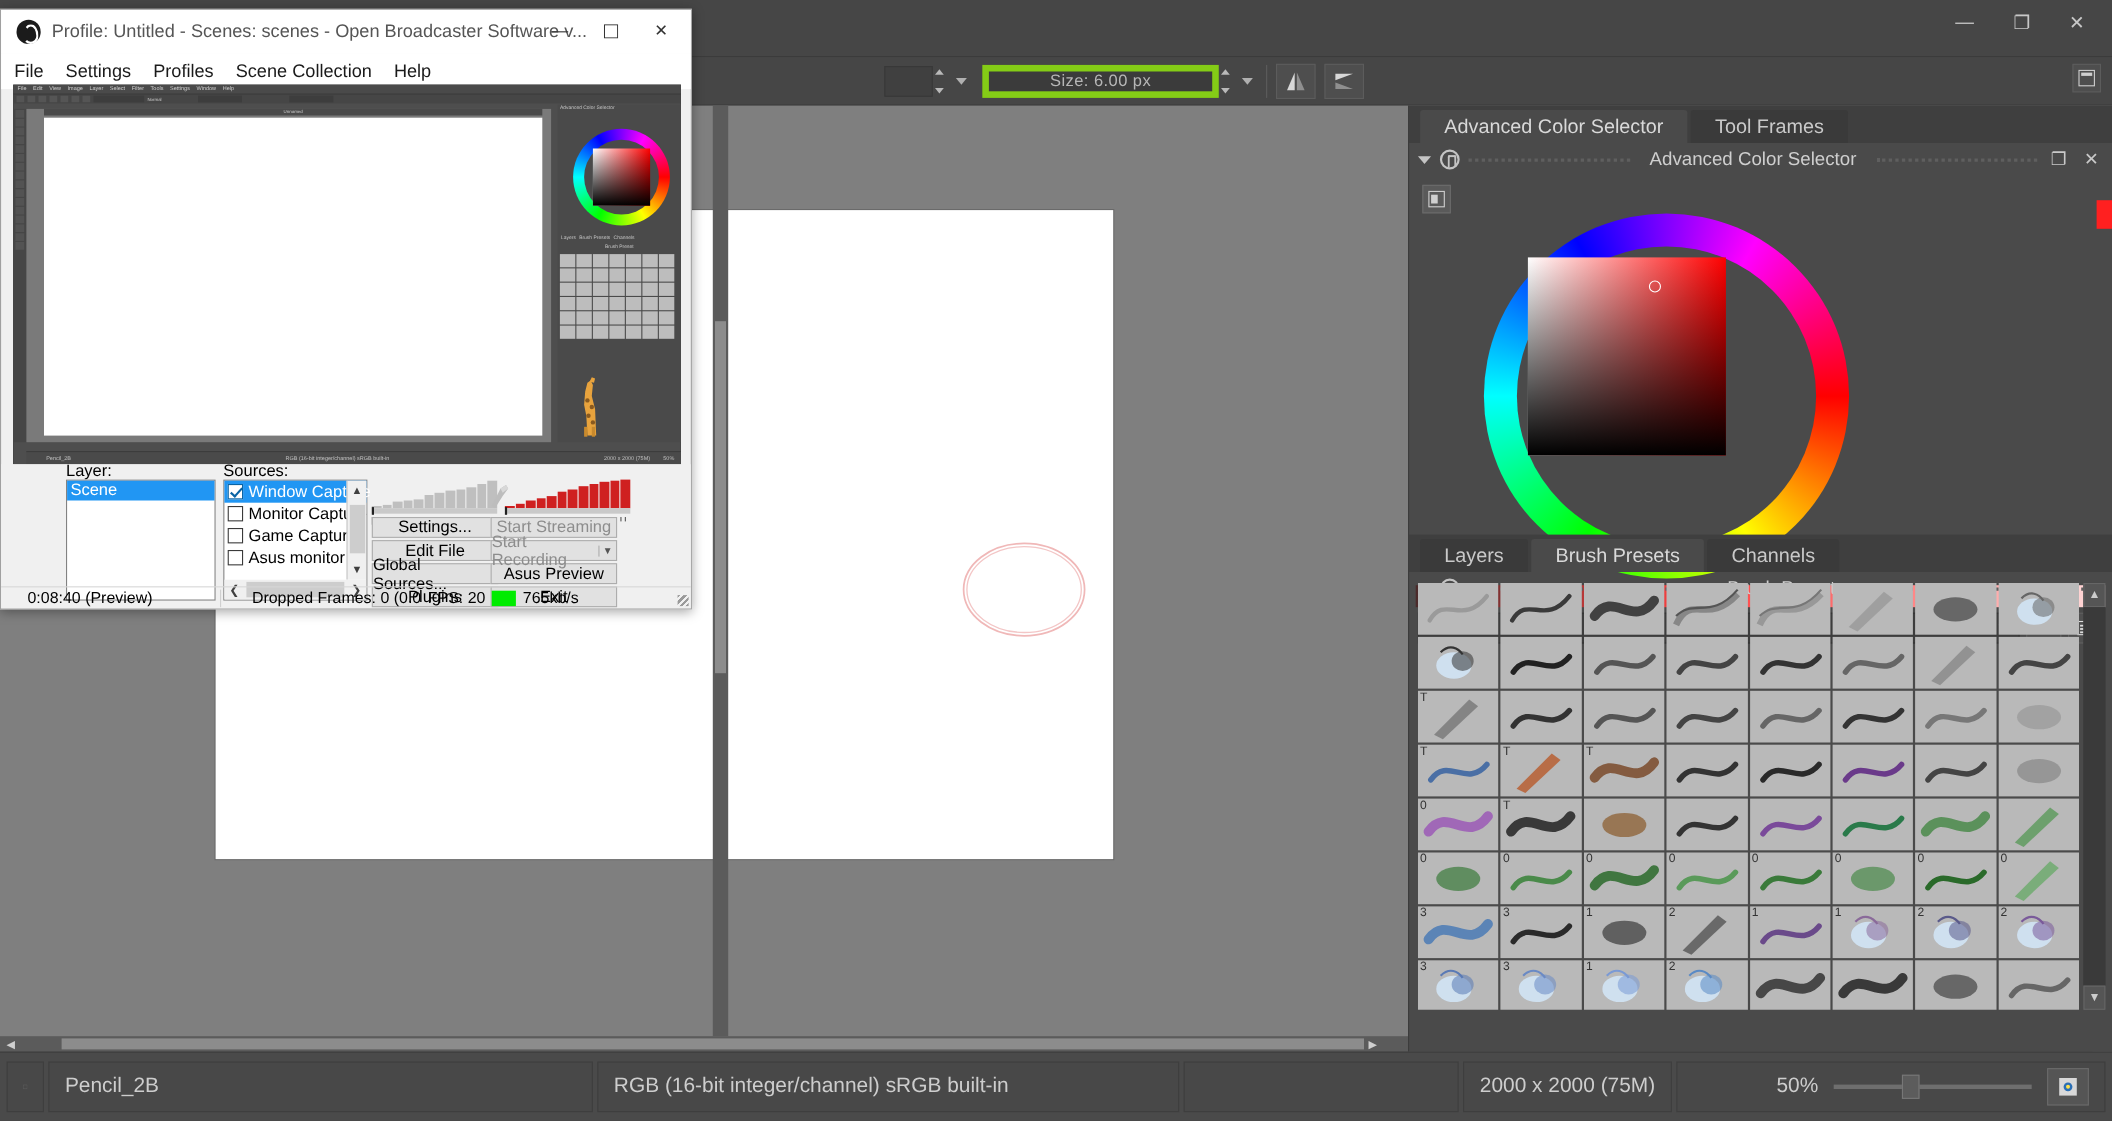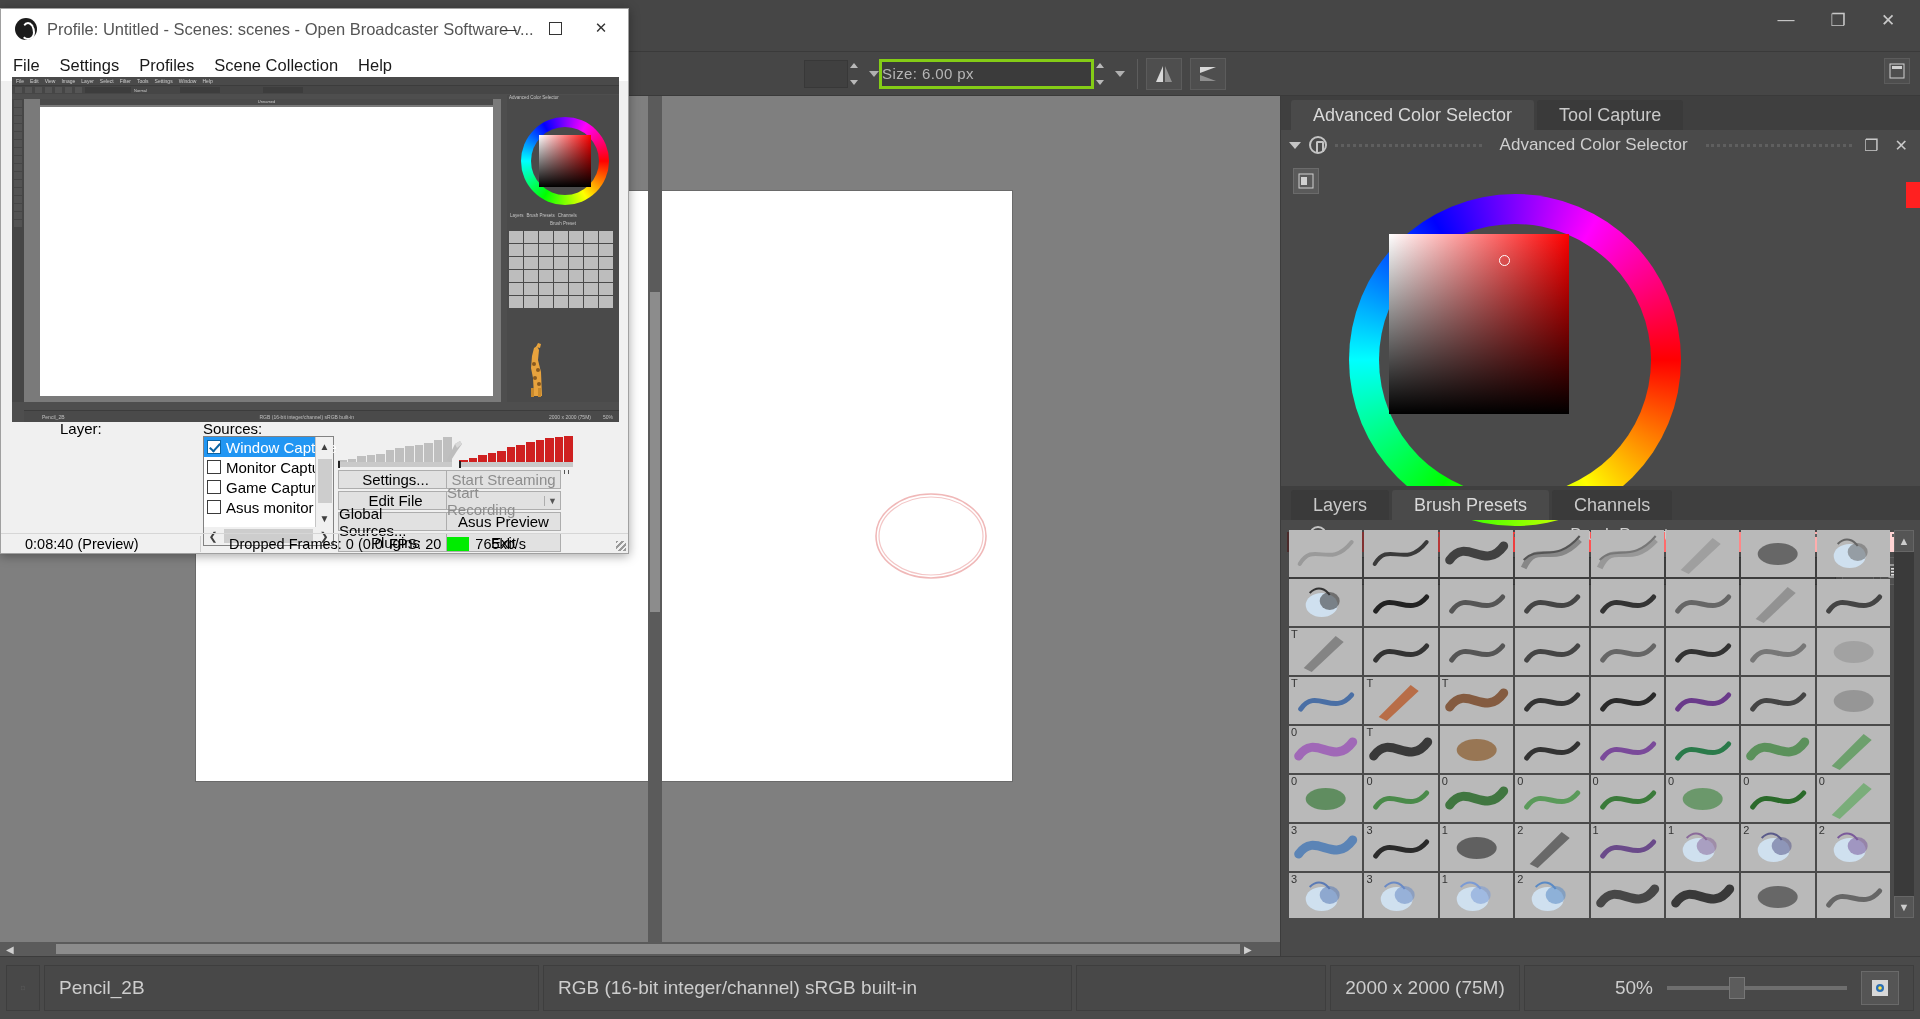--- a/index.html
+++ b/index.html
@@ -19,22 +19,22 @@
       border-bottom:1px solid #3a3a3a; display:flex; align-items:center; }
   .tb-spin { width:44px; height:28px; background:#404040; border:1px solid #383838; margin-left:4px; }
   .tb-arrows { width:14px; height:28px; display:flex; flex-direction:column; justify-content:space-between;
       margin-left:2px; }
   .tb-arrows i { display:block; width:0; height:0; border-left:4px solid transparent;
       border-right:4px solid transparent; }
   .tb-arrows i.up { border-bottom:5px solid #b9b9b9; margin-top:3px; }
   .tb-arrows i.dn { border-top:5px solid #b9b9b9; margin-bottom:3px; }
   .tb-caret { width:0;height:0;border-left:5px solid transparent;border-right:5px solid transparent;
       border-top:6px solid #b0b0b0; margin-left:5px; }
-  .size-field { width:215px; height:30px; background:#3b3b3b; border:3px solid #84cc16;
-      display:flex; align-items:center; color:#b6b6b6; font-size:15px; letter-spacing:.4px;}
+  .size-field { margin-left:14px; width:215px; height:30px; background:#3b3b3b; border:6px solid #84cc16;
+      display:flex; align-items:center; justify-content:center; color:#b6b6b6; font-size:15px; letter-spacing:.4px;}
   .mirror-btn { width:36px; height:32px; border:1px solid #5c5c5c; background:#4e4e4e; margin-left:8px;
       display:flex; align-items:center; justify-content:center; }
   .divider-v { width:1px; height:30px; background:#5d5d5d; margin-left:12px; }
   .right-doc-icon { position:absolute; right:10px; top:58px; width:26px; height:26px; background:#4e4e4e;
       border:1px solid #5c5c5c; display:flex;align-items:center;justify-content:center;}
 
   
   .canvas-wrap { position:absolute; left:0; top:96px; right:0; bottom:63px; background:#7f7f7f; }
   .canvas-page { position:absolute; left:196px; top:95px; width:816px; height:590px; background:#fff;
       box-shadow:0 0 0 1px #6a6a6a; }
@@ -278,21 +278,21 @@
       <div class="scroll-h">
         <div class="thumb"></div>
         <span class="sc-arrow" style="left:6px;top:2px">◀</span>
         <span class="sc-arrow" style="left:1244px;top:2px">▶</span>
       </div>
     </div>
 
     <div class="docker">
       <div class="tabrow">
         <div class="tab active">Advanced Color Selector</div>
-        <div class="tab">Tool Capture</div>
+        <div class="tab">Tool Frames</div>
       </div>
       <div class="docker-title">
         <span class="dt-caret"></span>
         <span class="lock-ico"></span>
         <span class="dt-dots"></span>
         <span class="dt-label">Advanced Color Selector</span>
         <span class="dt-dots"></span>
         <span class="dt-btn">❐</span>
         <span class="dt-btn">✕</span>
       </div>
@@ -737,20 +737,23 @@
           <span style="flex:1;text-align:center">RGB (16-bit integer/channel)  sRGB built-in</span>
           <span>2000 x 2000 (75M)</span>
           <span>50%</span>
         </div>
       </div>
     </div>
 
     <div class="obs-bottom">
 
       <div style="position:absolute;left:59px;top:-2px" class="lbl-sm">Layer:</div>
+      <div class="scenes-box">
+        <div class="scene-row">Scene</div>
+      </div>
 
       <div style="position:absolute;left:202px;top:-2px" class="lbl-sm">Sources:</div>
       <div class="sources-box">
         <div class="src-row sel">
           <span class="cb on"></span>
           <span>Window Capture</span>
         </div>
         <div class="src-row">
           <span class="cb"></span>
           <span>Monitor Capture</span>

